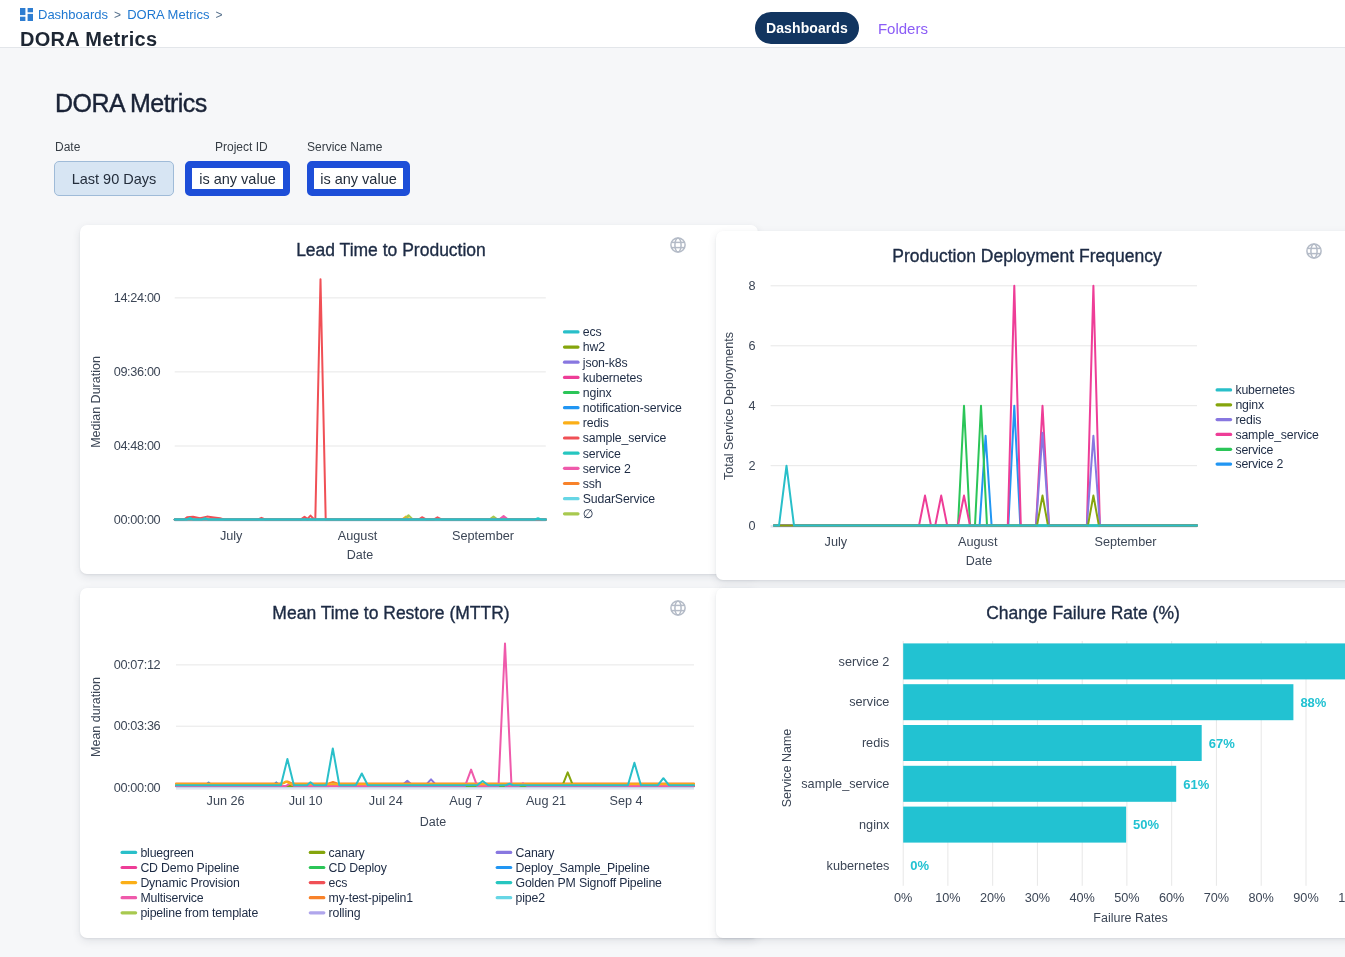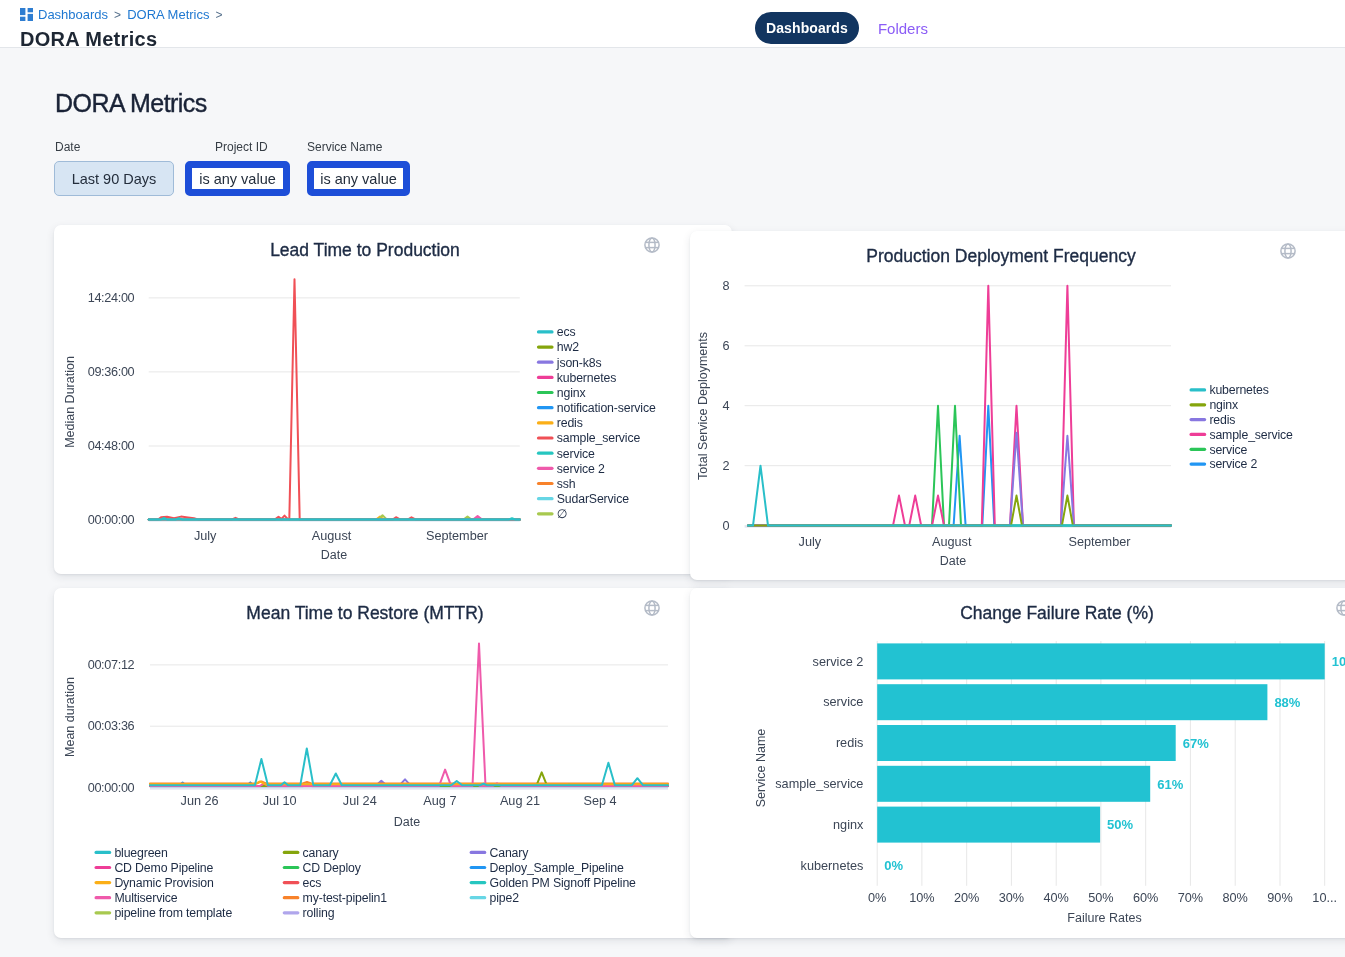--- a/index.html
+++ b/index.html
@@ -12,21 +12,21 @@
 .tabs { position:absolute; left:755px; top:12px; display:flex; align-items:center; }
 .pill { background:#123560; color:#fff; font-size:14px; font-weight:bold; border-radius:16px; height:32px; line-height:32px; padding:0 11px; letter-spacing:0.1px; }
 .folders { color:#8b5cf6; font-size:15px; font-weight:500; margin-left:19px; }
 .h1 { position:absolute; left:55px; top:89px; font-size:25px; font-weight:500; color:#1a2337; letter-spacing:-0.55px; -webkit-text-stroke:0.4px #1a2337; }
 .flabel { position:absolute; font-size:12px; color:#363d45; }
 .fbtn { position:absolute; top:161px; height:35px; border-radius:5px; font-size:14.5px; color:#242e3c;
         display:flex; align-items:center; justify-content:center; }
 .fbtn.sel { background:#d7e5f3; border:1px solid #9fbbd8; font-weight:500; }
 .fbtn.plain { background:#fff; border:7px solid #1d4ed8; }
 .card { position:absolute; width:678px; background:#fff; border-radius:7px;
-        box-shadow:0 1px 2px rgba(40,50,70,0.08), 0 3px 9px rgba(40,50,70,0.10); }
+        box-shadow:0 1px 2px rgba(40,50,70,0.08), 0 3px 9px rgba(40,50,70,0.10);margin-left:26px; }
 </style></head>
 <body>
 <div id="page">
   <div class="header">
     <div class="crumbs">
         <svg width="13" height="13" viewBox="0 0 13 13" style="display:block">
           <rect x="0" y="0" width="5.4" height="7.1" fill="#2e7dd1"></rect>
           <rect x="0" y="8.7" width="5.4" height="4.3" fill="#2e7dd1"></rect>
           <rect x="7.6" y="0" width="5.4" height="4.3" fill="#2e7dd1"></rect>
           <rect x="7.6" y="5.9" width="5.4" height="7.1" fill="#2e7dd1"></rect>

